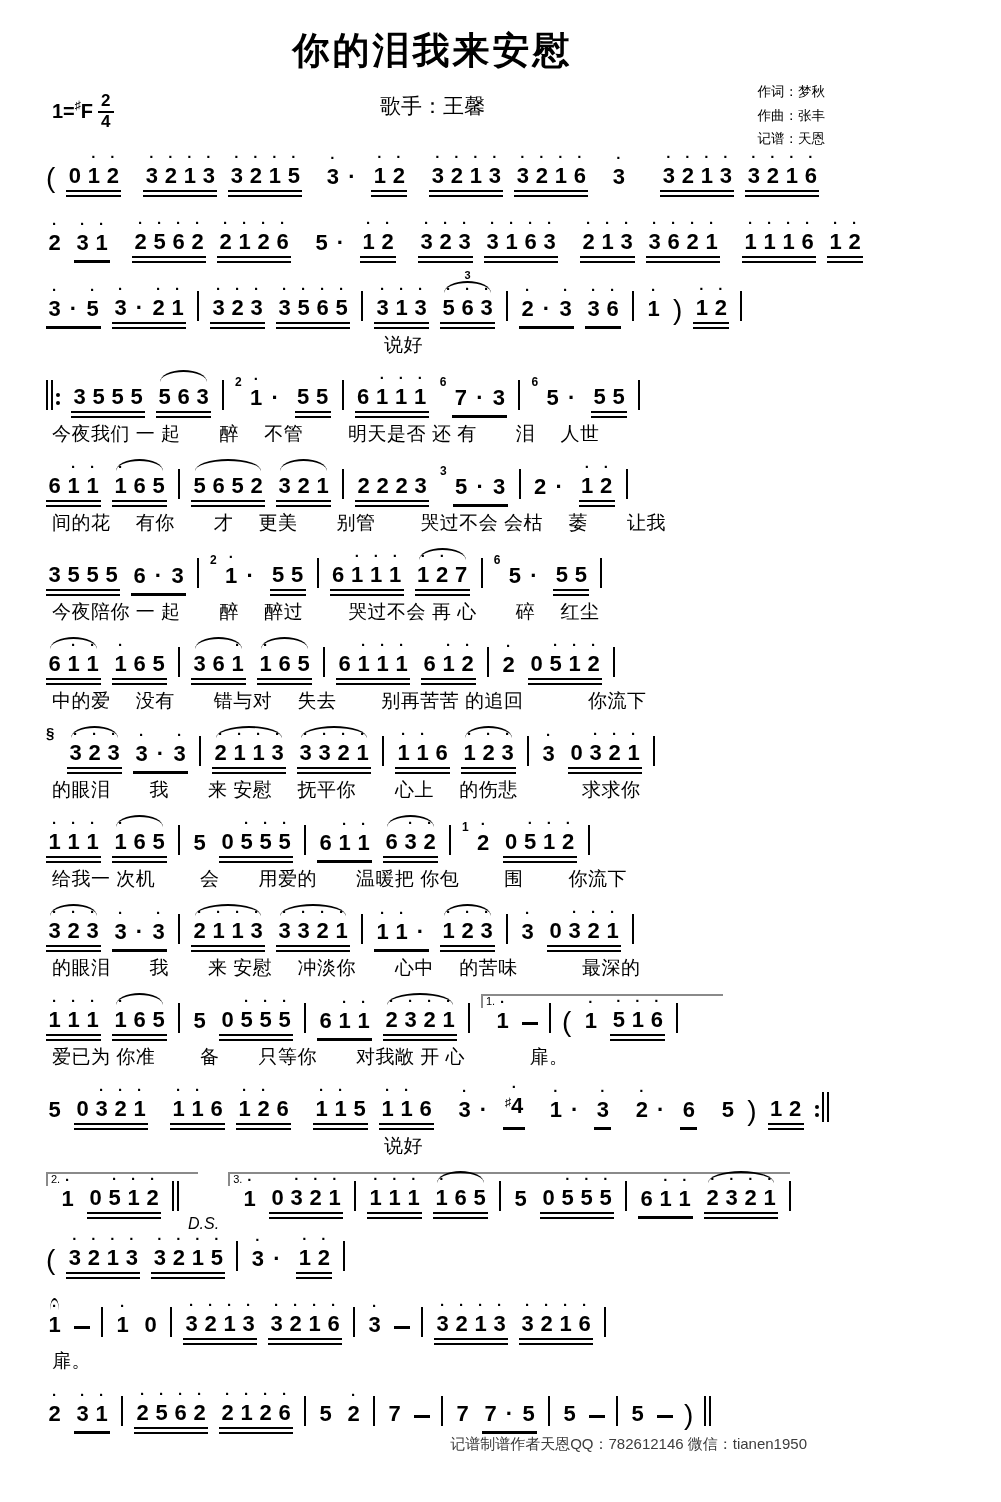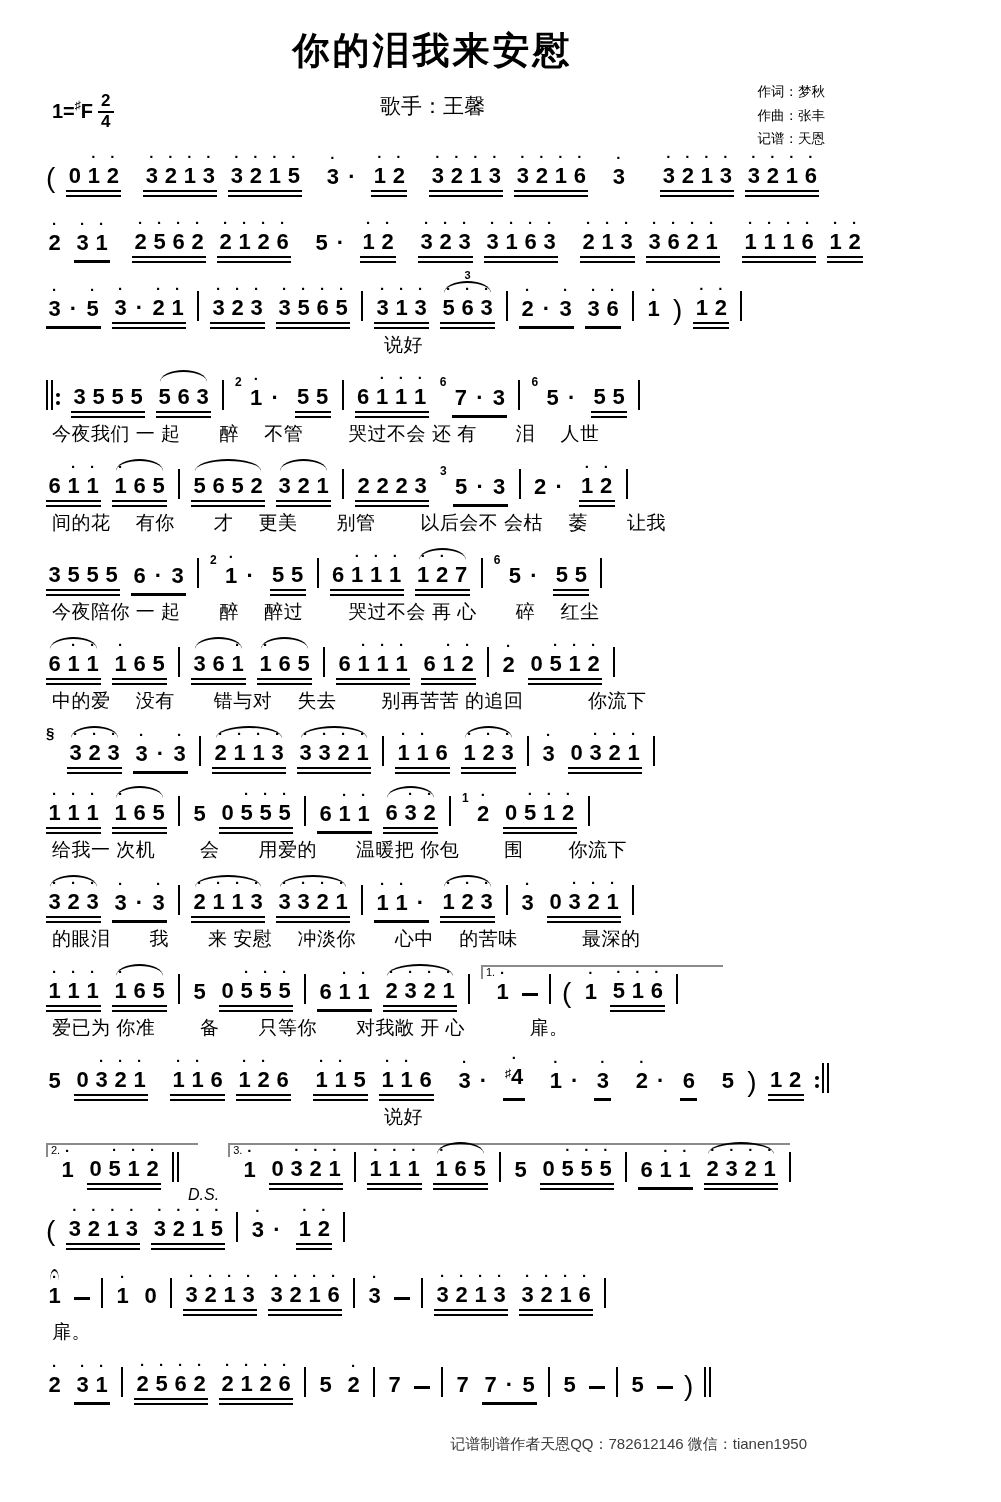--- a/index.html
+++ b/index.html
@@ -744,21 +744,21 @@
                 <span class="ch">5</span>
               </span>
               <span class="nu">
                 <span class="od">&nbsp;</span>
                 <span class="ch">5</span>
               </span>
             </span>
           </span>
           <span class="bar"></span>
         </div>
-        <div class="lrow">今夜我们 一 起　　醉　 不管　　 哭过不会 还 有　　泪　 人世</div>
+        <div class="lrow">今夜我们 一 起　　醉　 不管　　 明天是否 还 有　　泪　 人世</div>
       </div>
       <div class="sys">
         <div class="mrow">
           <span class="ng">
             <span class="ru u2">
               <span class="nu">
                 <span class="od">&nbsp;</span>
                 <span class="ch">6</span>
               </span>
               <span class="nu">
@@ -882,21 +882,21 @@
                 <span class="ch">1</span>
               </span>
               <span class="nu">
                 <span class="od">·</span>
                 <span class="ch">2</span>
               </span>
             </span>
           </span>
           <span class="bar"></span>
         </div>
-        <div class="lrow">间的花　 有你　　才　 更美　　别管　　 以后会不 会枯　 萎　　让我</div>
+        <div class="lrow">间的花　 有你　　才　 更美　　别管　　 哭过不会 会枯　 萎　　让我</div>
       </div>
       <div class="sys">
         <div class="mrow">
           <span class="ng">
             <span class="ru u2">
               <span class="nu">
                 <span class="od">&nbsp;</span>
                 <span class="ch">3</span>
               </span>
               <span class="nu">
@@ -1294,20 +1294,21 @@
                 <span class="ch">2</span>
               </span>
               <span class="nu">
                 <span class="od">·</span>
                 <span class="ch">1</span>
               </span>
             </span>
           </span>
           <span class="bar"></span>
         </div>
+        <div class="lrow">的眼泪　　我　　来 安慰　 抚平你　　心上　 的伤悲　　　 求求你</div>
       </div>
       <div class="sys">
         <div class="mrow">
           <span class="ng">
             <span class="ru u2">
               <span class="nu">
                 <span class="od">·</span>
                 <span class="ch">1</span>
               </span>
               <span class="nu">

